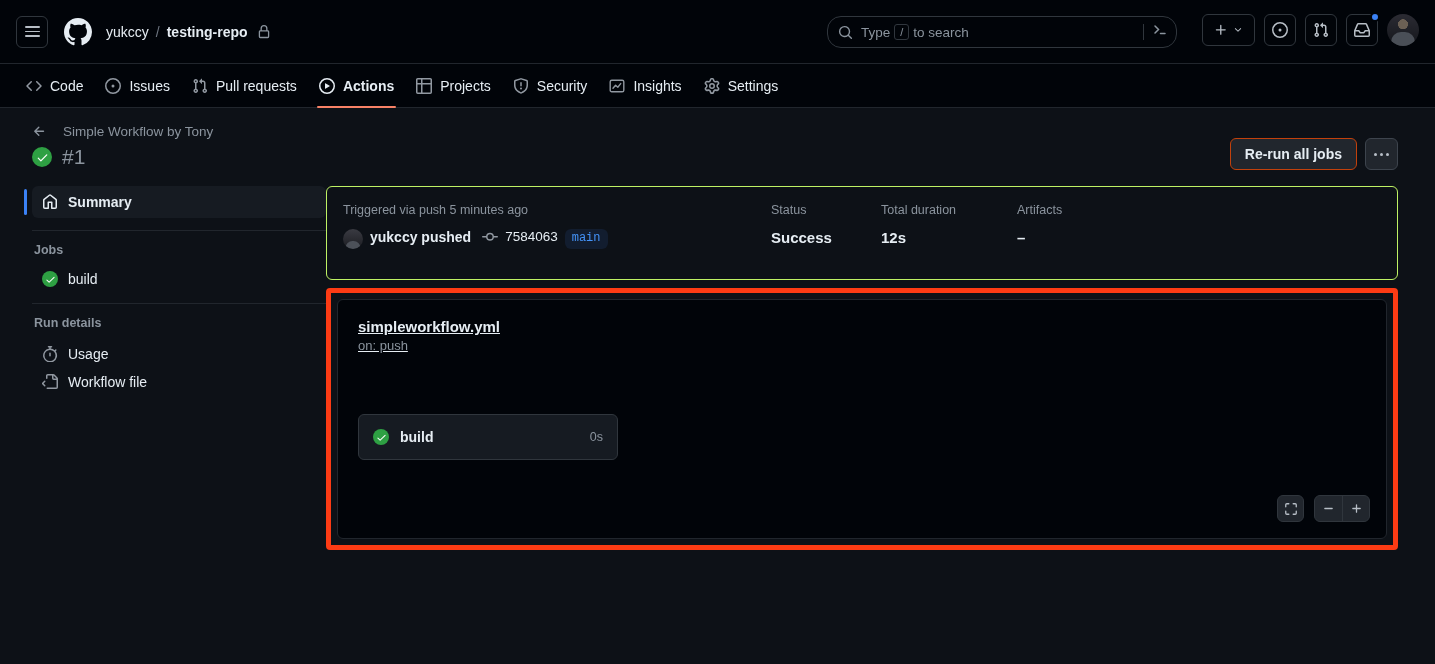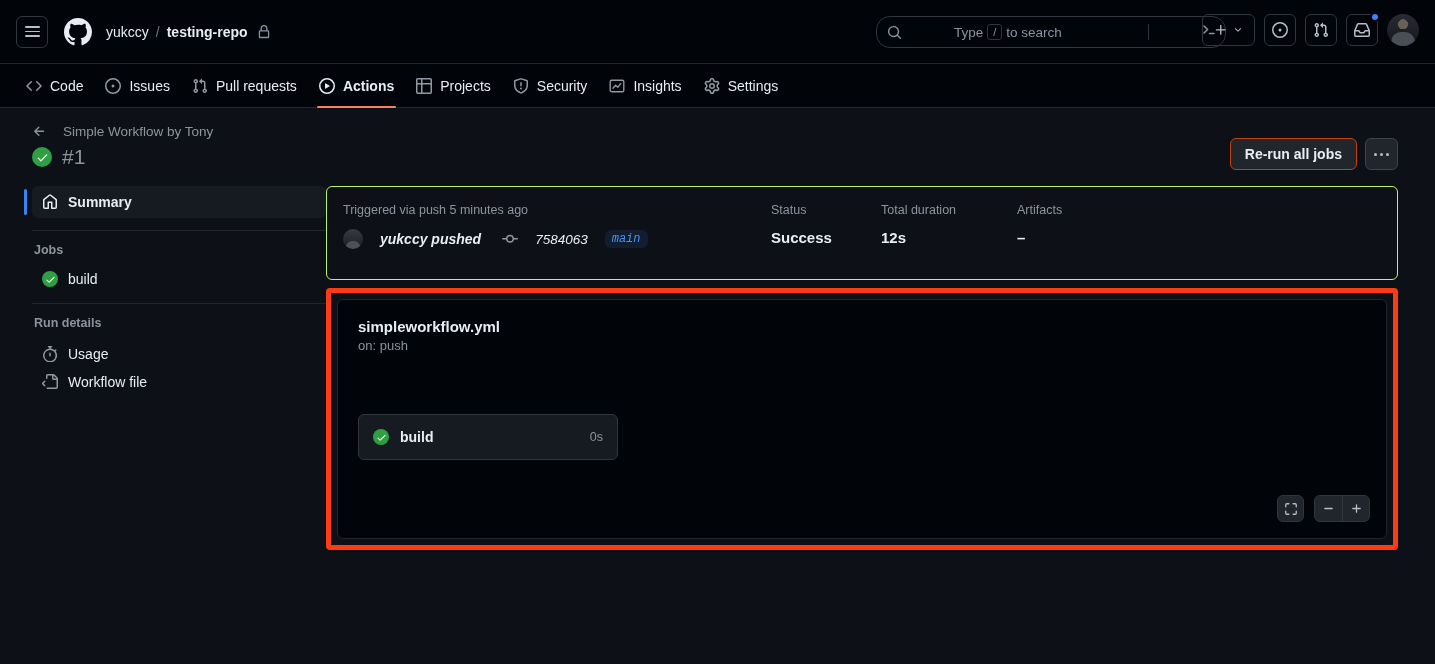--- a/index.html
+++ b/index.html
@@ -40,29 +40,28 @@
     gap: 7px;
     white-space: nowrap;
   }
   .breadcrumb-nav .owner { color: #e6edf3; }
   .breadcrumb-nav .sep { color: #6e7681; }
   .breadcrumb-nav .repo { color: #e6edf3; font-weight: bold; }
   .lock-ico { display:inline-flex; margin-left: 2px; vertical-align: middle;}
 
   .search-wrap {
     position: absolute;
-    left: 876px; top: 16px;
+    left: 827px; top: 16px;
     width: 350px; height: 32px;
     border: 1px solid #30363d;
     border-radius: 14px;
     display: flex; align-items: center;
     padding: 0 8px 0 10px;
     background: #010409;
     cursor: text;
-    gap: 44px;
   }
   .search-wrap .magnifier { flex: none; display:flex; }
   .search-text {
     margin-left: 8px;
     font-size: 13.5px;
     color: #8b949e;
     display: flex; align-items: center; gap: 4px;
     flex: 1;
   }
   .slash-key {
@@ -228,21 +227,21 @@
     background: #0d1117;
     padding: 16px;
     display: flex;
     height: 94px;
   }
   .info-col .label { font-size: 12.5px; color: #8b949e; margin-bottom: 12px; }
   .info-col .value { font-size: 15px; font-weight: bold; color: #e6edf3; }
   .info-col.trigger { width: 428px; }
   .info-col.status { width: 110px; }
   .info-col.duration { width: 136px; }
-  .trigger-line { display: flex; align-items: center; gap: 17px; font-style: italic; }
+  .trigger-line { display: flex; gap: 7px; }
   .mini-avatar {
     width: 20px; height: 20px; border-radius: 50%;
     background: linear-gradient(#3a3b42, #1b1d22);
     position: relative; overflow: hidden; flex: none;
   }
   .mini-avatar::after {
     content:""; position:absolute; left:50%; bottom:0; transform: translateX(-50%);
     width: 15px; height: 8px; border-radius: 7px 7px 0 0; background: #4c5159;
   }
   .pushed-by { font-size: 14px; font-weight: bold; color: #e6edf3; }
@@ -265,21 +264,21 @@
     padding: 6px;
   }
   .graph-panel {
     border: 1px solid #21262d;
     border-radius: 6px;
     background: #010409;
     height: 240px;
     position: relative;
     overflow: hidden;
   }
-  .graph-head { padding: 18px 20px 0 20px; }
+  .graph-head { padding: 18px 20px 0 20px; text-decoration: underline; }
   .graph-filename { font-size: 15px; font-weight: bold; color: #e6edf3; }
   .graph-on { font-size: 13px; color: #8b949e; margin-top: 3px; }
   .job-node {
     position: absolute;
     left: 20px; top: 114px;
     width: 260px; height: 46px;
     background: #161b22;
     border: 1px solid #30363d;
     border-radius: 6px;
     display: flex; align-items: center;

